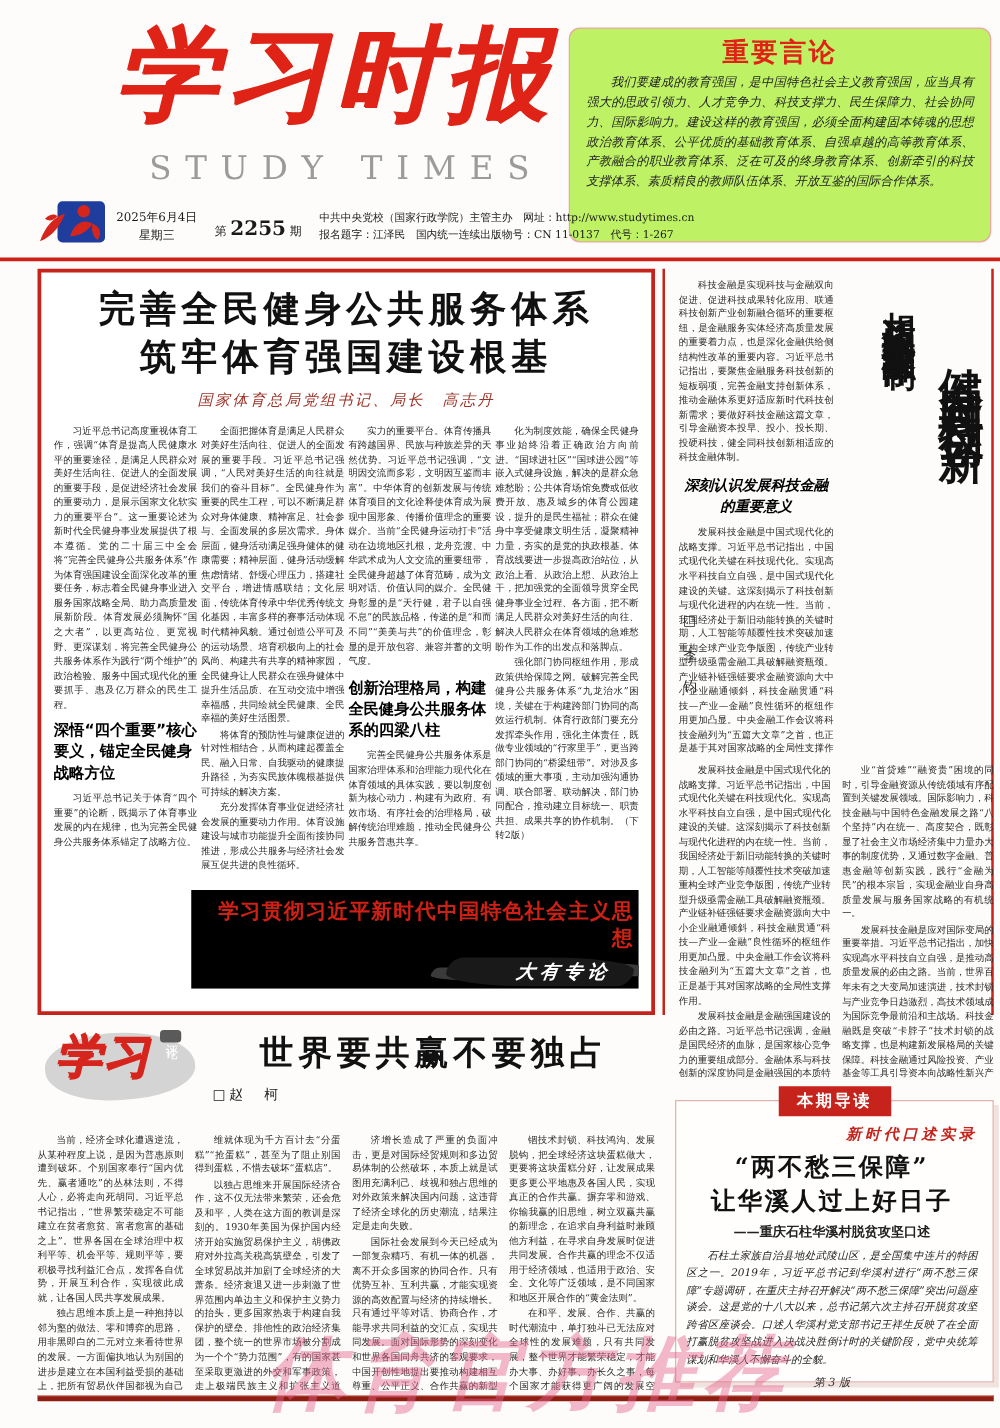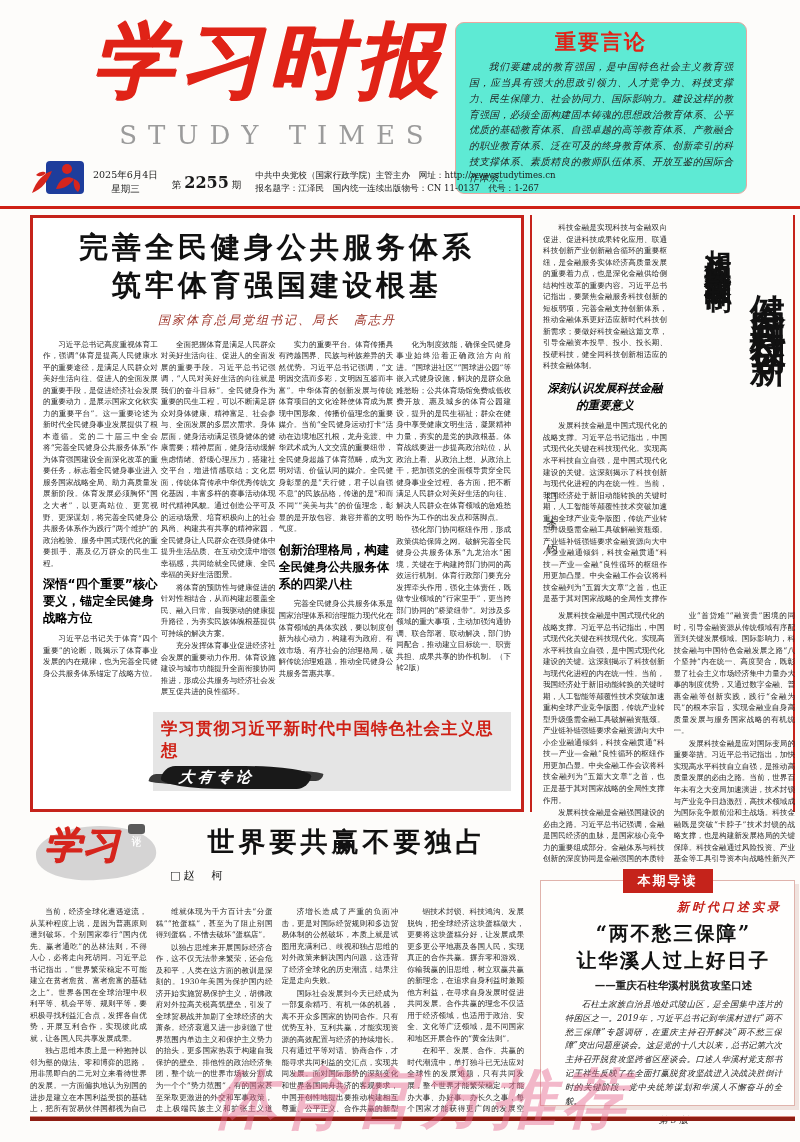--- a/index.html
+++ b/index.html
@@ -17,22 +17,22 @@
     color:#e02317; letter-spacing:6px; line-height:1.1;
     text-shadow:1px 1px 0 #e02317;
   }
   .masthead-sub{
     position:absolute; left:112px; top:120px; width:330px;
     text-align:center; font-size:26px; color:#9b9b9b;
     letter-spacing:11px; font-family:"DejaVu Serif",serif;
   }
   
   .remarks{
-    position:absolute; left:455px; top:22px; width:292px; height:172px;
-    border:1.5px solid #eaa79f; border-radius:9px; background:#5eead4;
+    position:absolute; left:455px; top:22px; width:338px; height:172px;
+    border:1.5px solid #eaa79f; border-radius:9px; background:#bef264;
     padding:5px 13px 6px 13px;
   }
   .remarks-title{ text-align:center; color:#e02317; font-weight:bold; font-size:21px;
     font-family:"DejaVu Sans","Liberation Sans",sans-serif; letter-spacing:2px;}
   .remarks-body{ margin-top:3px; font-size:9.8px; line-height:1.62; text-align:justify;
     text-indent:2em; color:#222; font-style:italic;}
   
   .dateline{ position:absolute; left:30px; top:160px; width:470px; height:44px;
     display:flex; align-items:center; gap:7px;}
   .d-sep{ width:1px; height:30px; background:#8a8a8a; }
@@ -54,22 +54,22 @@
   .main-headline{ text-align:center; font-weight:bold; font-size:29px;
     letter-spacing:4px; line-height:1.32; color:#111;}
   .main-byline{ text-align:center; font-size:12px; color:#9d3227; margin-top:7px;
     letter-spacing:2px; font-style:italic;}
   .main-cols{ position:relative; display:flex; gap:3px; margin-top:10px; height:452px; overflow:hidden;}
   .col{ flex:1; font-size:7.6px; line-height:1.52; text-align:justify; color:#2a2a2a; overflow:hidden;}
   .col p{ text-indent:2em; margin-bottom:1px;}
   .subhead{ font-size:12.3px; font-weight:bold; line-height:1.38; color:#000;
     margin:7px 0 6px 0; text-indent:0 !important; text-align:left;
     font-family:"DejaVu Sans","Liberation Sans",sans-serif;}
-  .banner{ position:absolute; right:0; bottom:0; width:358px; background:#e5e5e5;
-    padding:6px 4px 2px 8px; text-align:left;}
+  .banner{ position:absolute; right:0; bottom:0; width:358px; background:#000000;
+    padding:6px 4px 2px 8px; text-align:right;}
   .banner-line{ color:#cf2015; font-weight:bold; font-size:16.5px; letter-spacing:1px;
     font-family:"DejaVu Sans","Liberation Sans",sans-serif;}
   .banner-seal{ display:inline-block; margin-top:4px; min-width:150px; padding:2px 18px;
     background:#191919; color:#fff; font-style:italic; font-weight:bold; font-size:15px;
     border-radius:14px 50% 14px 50%; transform:skewX(-8deg); letter-spacing:4px;
     box-shadow:-18px 2px 0 -6px #3a3a3a, 18px -2px 0 -6px #3a3a3a;}
   
   .tech{ position:absolute; left:543px; top:218px; width:252px; height:646px;}
   .tech-row1{ position:relative; height:388px;}
   .tech-leftcol{ position:absolute; left:0; top:4px; width:124px; height:382px;
@@ -99,21 +99,21 @@
     background:#5a5a5a; color:#fff; writing-mode:vertical-rl; font-size:10px;
     letter-spacing:2px; border-radius:3px; text-align:center;}
   .comm-headline{ margin-left:140px; text-align:center; font-size:27px; font-weight:bold;
     letter-spacing:4px; padding-top:6px; color:#111;}
   .comm-author{ margin-left:140px; font-size:11px; margin-top:8px;
     letter-spacing:3px; color:#222;}
   .comm-cols{ display:flex; gap:9px; height:206px; margin-top:6px; overflow:hidden;}
   
   .digest{ position:absolute; left:540px; top:880px; width:255px; height:226px;
     border:1px solid #e0b3ac; background:#fffefd;
-    box-shadow:4px 4px 0 rgba(210,160,155,.28); padding:14px 12px 6px 24px;}
+    box-shadow:4px 4px 0 rgba(210,160,155,.28); padding:14px 12px 6px 8px;}
   .digest-badge{ position:absolute; top:-12px; left:50%; transform:translateX(-50%);
     background:#c5231b; color:#fff; font-weight:bold; font-size:13px; letter-spacing:2px;
     padding:3px 15px; font-family:"DejaVu Sans","Liberation Sans",sans-serif; white-space:nowrap;}
   .digest-kicker{ text-align:right; color:#c5231b; font-weight:bold; font-style:italic;
     font-size:12px; letter-spacing:3px; margin-top:4px;}
   .digest-headline{ text-align:center; font-size:19.5px; font-weight:bold; line-height:1.4;
     letter-spacing:2px; margin-top:4px; color:#111;}
   .digest-sub{ text-align:center; font-size:10.5px; font-weight:bold; margin-top:4px; color:#222;}
   .digest-body{ font-size:8.4px; line-height:1.66; text-align:justify; text-indent:2em;
     margin-top:5px; color:#222; font-style:italic;}

